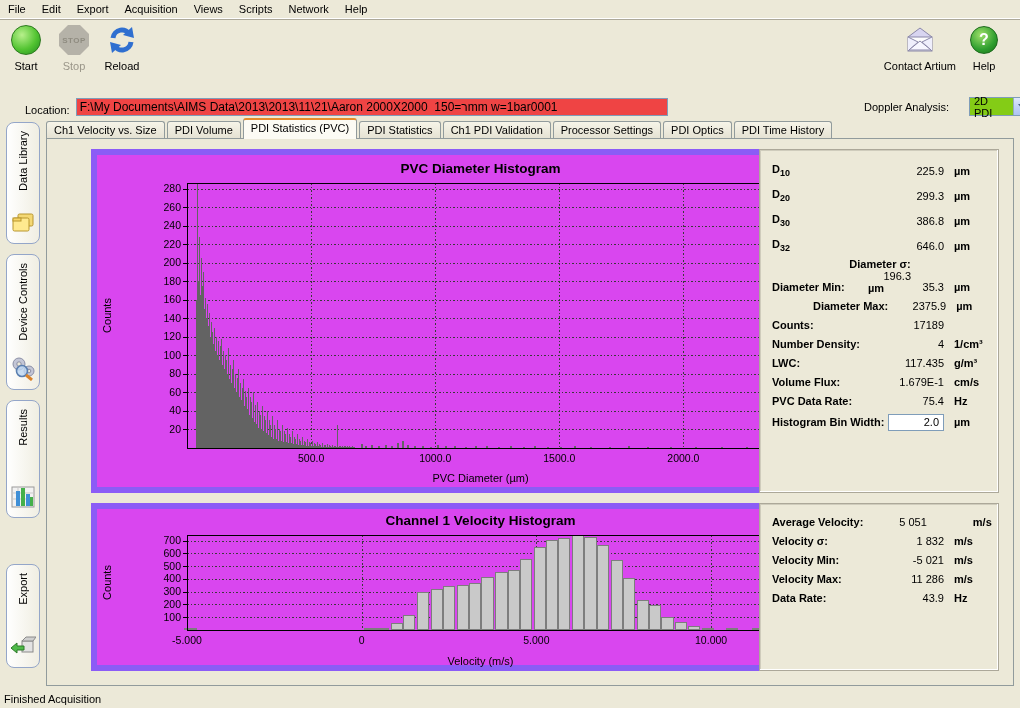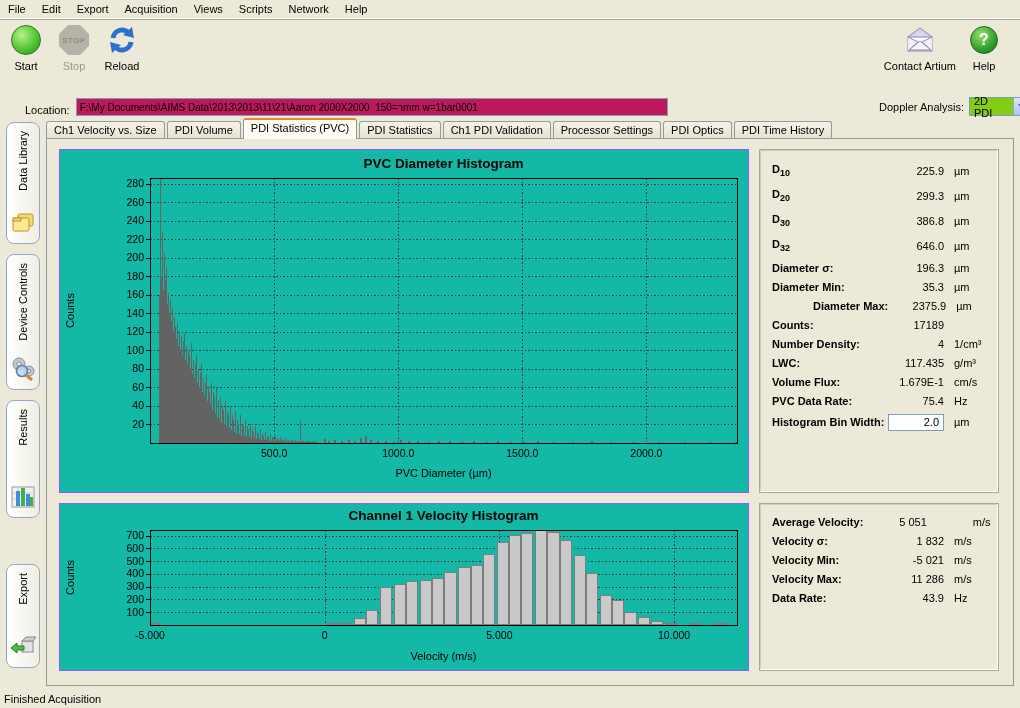--- a/index.html
+++ b/index.html
@@ -27,24 +27,24 @@
       display:flex; align-items:center; justify-content:center;
       color:#8f8c80; font-weight:bold; font-size:8px; letter-spacing:0.5px; }
   .help-circle { width:28px; height:28px; border-radius:50%;
       background:radial-gradient(circle at 10px 8px, #9fe06a, #2f9e2f 60%, #157015);
       border:1px solid #1d6b1d; color:#fff; font-weight:bold; font-size:16px;
       display:flex; align-items:center; justify-content:center; }
 
   
   .locationbar { position:absolute; left:17px; top:88px; width:100%; height:28px; display:flex; align-items:flex-end; }
   .loc-label { margin-left:8px; margin-right:6px; }
-  .loc-input { width:592px; height:18px; border:1px solid #7f9db9; background:#be185d;
-               font-family:"Liberation Sans", sans-serif; font-size:10px; padding:0 3px; }
+  .loc-input { width:592px; height:18px; border:1px solid #7f9db9; background:#ef4444;
+               font-family:"Liberation Sans", sans-serif; font-size:12px; padding:0 3px; }
   .doppler-wrap { margin-left:auto; display:flex; align-items:center; margin-right:6px; }
-  .doppler-label { margin-right:5px; }
+  .doppler-label { margin-right:20px; }
   .combo { width:62px; height:19px; border:1px solid #7f9db9; background:#84cc16; display:flex; align-items:center; position:relative;gap:13px; }
   .combo .combo-text { padding-left:4px; flex:1; }
   .combo .combo-btn { width:17px; height:17px; background:linear-gradient(#dfe8fb,#c2d3f8 50%,#aec4f2);
       border-left:1px solid #96aac2; display:flex; align-items:center; justify-content:center; }
   .combo .chev { width:0; height:0; border-left:4px solid transparent; border-right:4px solid transparent; border-top:5px solid #4d6185; }
 
   
   .main { position:absolute; left:0; top:116px; width:1020px; height:574px; }
 
   
@@ -56,33 +56,33 @@
   .side-icon { margin-top:6px; }
 
   
   .content { position:absolute; left:44px; top:0; right:0; height:100%; }
   .tabstrip { position:absolute; left:2px; top:2px; right:4px; height:21px; display:flex; align-items:flex-end; }
   .tab { height:18px; padding:2px 7px 0 7px; margin-right:2px; border:1px solid #919b9c; border-bottom:none;
          border-radius:3px 3px 0 0; background:linear-gradient(#f6f4e8,#e4e1d2); white-space:nowrap; cursor:default; }
   .tab.active { height:21px; background:#fcfbf4; border-top:2px solid #e68b2c; position:relative; z-index:3; }
   .tabpanel { position:absolute; left:2px; top:22px; right:6px; bottom:4px; border:1px solid #919b9c; background:#ece9d8; }
 
-  .chart-panel { position:absolute; background:#14b8a6; border:1px solid #8b5cf6; }
+  .chart-panel { position:absolute; background:#d946ef; border:6px solid #8b5cf6;margin-left:32px; }
   .chart-1 { left:12px; top:10px; width:690px; height:344px; }
   .chart-2 { left:12px; top:364px; width:690px; height:168px; }
   .stats-panel { position:absolute; background:#ece9d8; border:1px solid #aca899;
                  box-shadow:inset -1px -1px 0 #ffffff, inset 1px 1px 0 #cfccbc; padding:8px 10px 0 12px; }
   .stats-1 { left:712px; top:10px; width:240px; height:344px; }
   .stats-2 { left:712px; top:364px; width:240px; height:168px; }
 
   .stat-row { display:flex; align-items:center; }
   .stat-label { font-weight:bold; flex:1; white-space:nowrap; }
   .stat-label sub { font-size:9px; }
   .stat-value { width:62px; text-align:right; white-space:nowrap; }
-  .stat-unit { width:44px; padding-left:10px; font-weight:normal; white-space:nowrap; }
+  .stat-unit { width:44px; padding-left:10px; font-weight:bold; white-space:nowrap; }
   .bin-input { width:56px; height:17px; border:1px solid #7f9db9; background:#fff; text-align:right;
                font-family:"Liberation Sans", sans-serif; font-size:11px; padding-right:4px; }
 
   
   .statusbar { position:absolute; left:0; bottom:0; width:100%; height:18px; display:flex; align-items:center; }
   .statusbar span { margin-left:4px; }
 
   svg text { font-family:"Liberation Sans", sans-serif; }
 </style>
 </head>
@@ -486,21 +486,21 @@
             <div class="stat-row" style="height: 25px;">
               <div class="stat-label">D<sub>30</sub></div>
               <div class="stat-value">386.8</div>
               <div class="stat-unit">µm</div>
             </div>
             <div class="stat-row" style="height: 25px;">
               <div class="stat-label">D<sub>32</sub></div>
               <div class="stat-value">646.0</div>
               <div class="stat-unit">µm</div>
             </div>
-            <div class="stat-row" style="height: 19px;">
+            <div class="stat-row" style="height: 19px; flex-direction: column;">
               <div class="stat-label">Diameter σ:</div>
               <div class="stat-value">196.3</div>
               <div class="stat-unit">µm</div>
             </div>
             <div class="stat-row" style="height: 19px;">
               <div class="stat-label">Diameter Min:</div>
               <div class="stat-value">35.3</div>
               <div class="stat-unit">µm</div>
             </div>
             <div class="stat-row" style="height: 19px; margin-left: 41px;">

